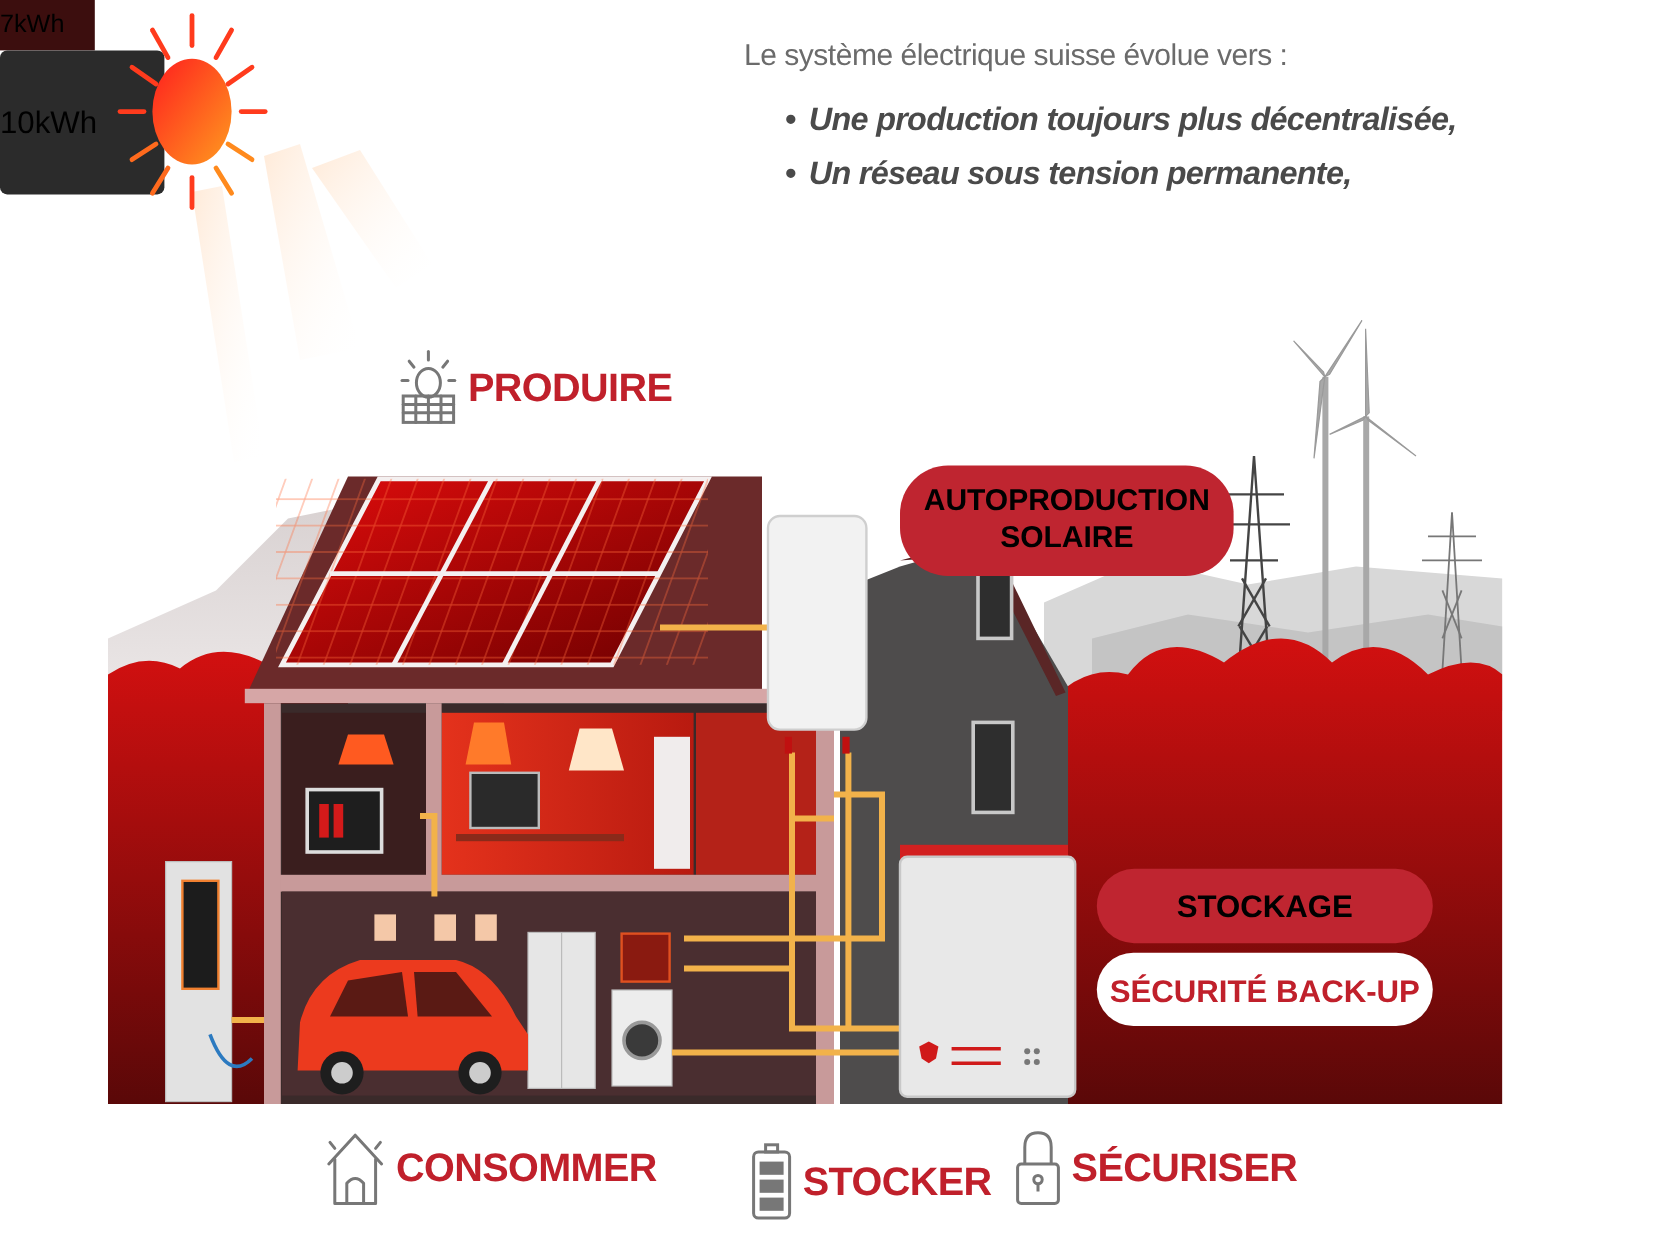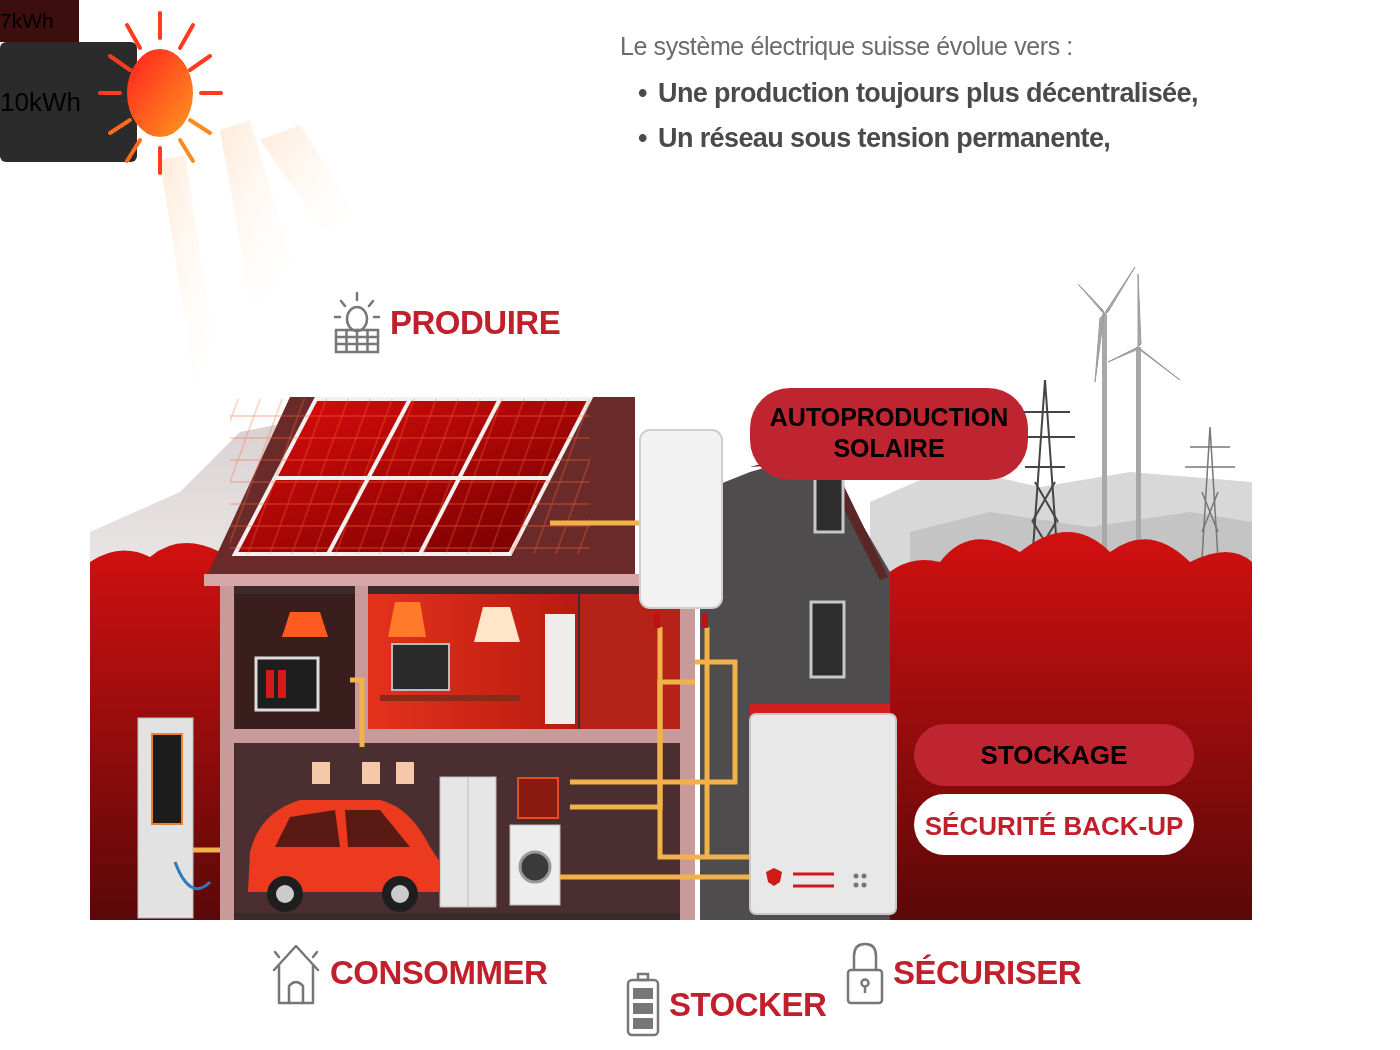--- a/index.html
+++ b/index.html
@@ -2,28 +2,28 @@
 <html><head>
 <meta charset="utf-8">
 <style>
   html,body{margin:0;padding:0;}
   body{width:1400px;height:1050px;background:#ffffff;position:relative;overflow:hidden;font-family:"Liberation Sans",sans-serif;}
   .abs{position:absolute;}
   #sun{left:95px;left:95px;top:8px;width:130px;height:170px;}
   #beams{left:100px;top:120px;width:260px;height:300px;}
   #intro{left:620px;top:32px;width:700px;}
   #intro .lead{font-size:25px;color:#6b6b6b;letter-spacing:-0.4px;margin:0 0 10px 0;}
-  #intro ul{margin:0;padding:0 0 0 38px;list-style:none;}
+  #intro ul{margin:16px;padding:0 0 0 38px;list-style:none;font-style:italic;}
   #intro li{font-size:27px;font-weight:bold;color:#4a4a4a;line-height:45px;letter-spacing:-0.6px;position:relative;}
   #intro li::before{content:"\2022";position:absolute;left:-20px;top:0;color:#4a4a4a;}
   .pillar{display:flex;align-items:center;gap:8px;}
   .pillar .lbl{font-size:33px;font-weight:bold;color:#c0202b;letter-spacing:-0.5px;}
   #pill-produire{left:332px;top:290px;justify-content:center;}
   #pill-consommer{left:270px;top:940px;}
-  #pill-stocker{left:625px;top:972px;}
+  #pill-stocker{left:625px;top:952px;}
   #pill-securiser{left:845px;top:940px;}
   #scene{left:90px;top:262px;width:1162px;height:658px;}
   .badge{position:absolute;border-radius:40px;font-weight:bold;text-align:center;color:#000000;box-sizing:border-box;}
   #badge-auto{left:750px;top:388px;width:278px;height:92px;background:#bf2530;font-size:25px;line-height:31px;padding-top:14px;}
   #badge-stock{left:914px;top:724px;width:280px;height:62px;background:#bf2530;font-size:26px;line-height:62px;}
   #badge-secu{left:914px;top:794px;width:280px;height:61px;background:#ffffff;color:#c0202b;font-size:26px;line-height:64px;}
   #disp-7{left:646px;top:546px;width:79px;height:42px;background:#3c0e0e;font-size:21px;line-height:42px;}
   #disp-10{left:756px;top:728px;width:137px;height:120px;background:#2b2b2b;font-size:26px;line-height:120px;border-radius:6px;}
 </style>
 </head>

